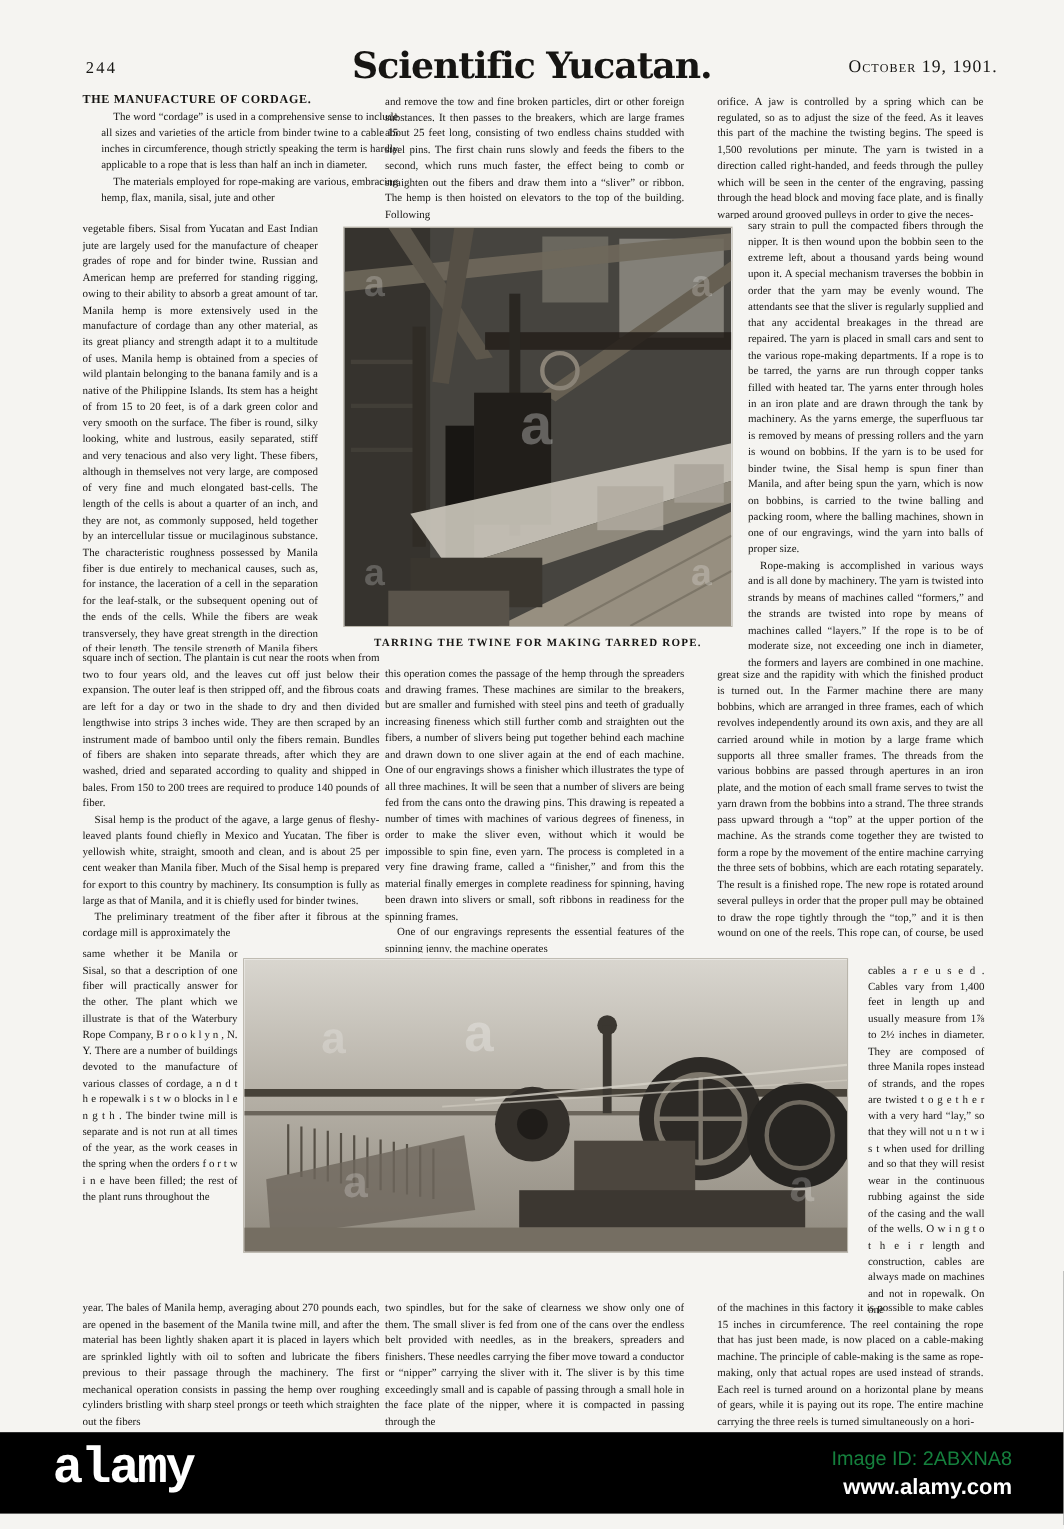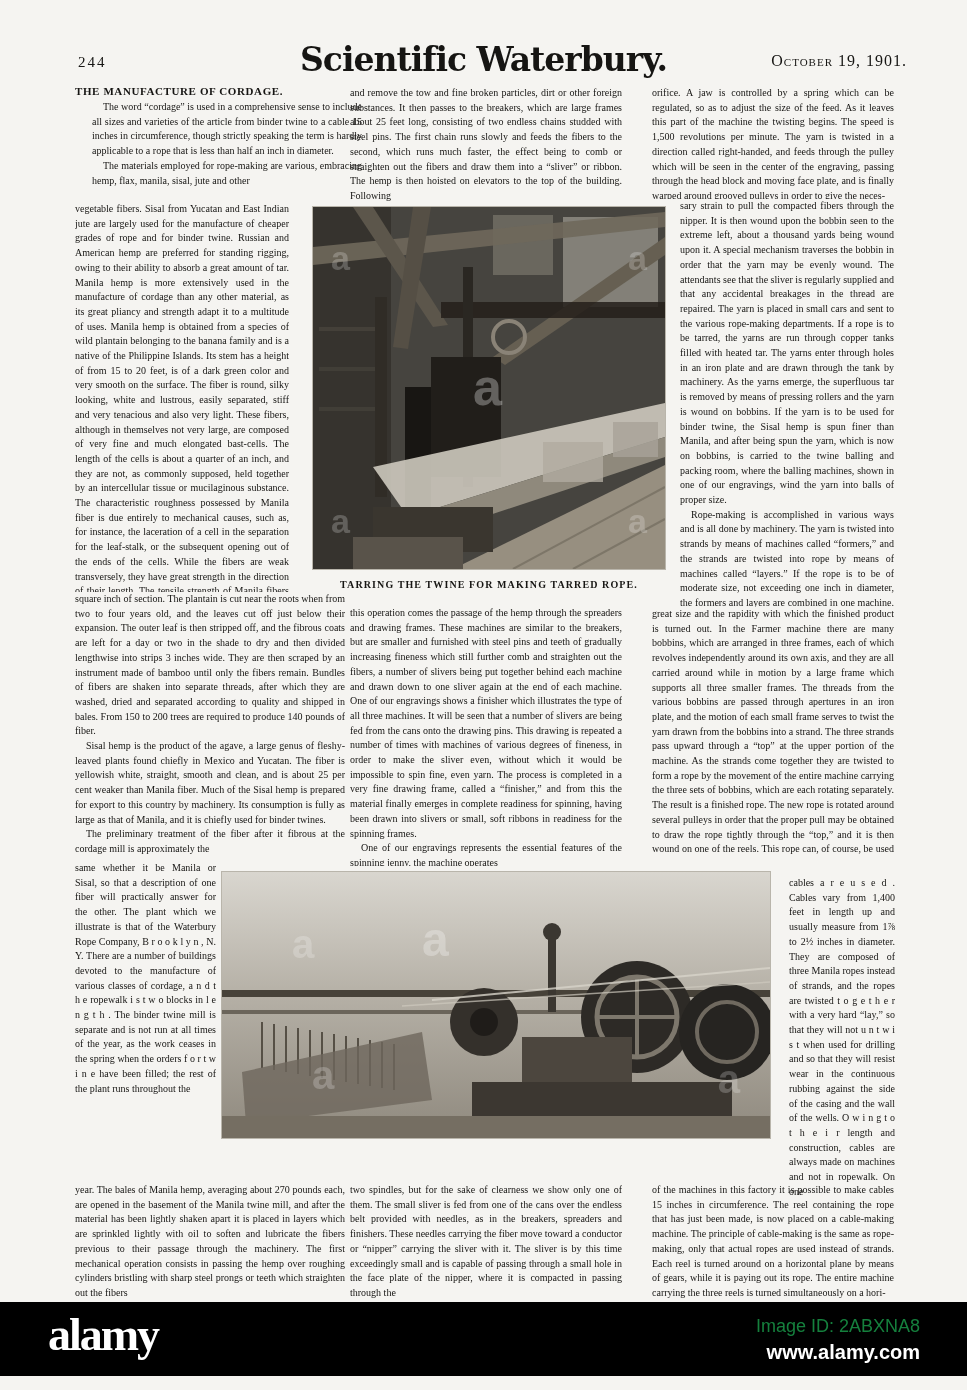--- a/index.html
+++ b/index.html
@@ -21,34 +21,34 @@
   .tb p.ind{text-indent:11px;}
   .colhead{position:absolute;text-align:left;font-weight:bold;font-size:11px;letter-spacing:0.6px;}
   .caption{position:absolute;text-align:center;font-weight:bold;font-size:10px;letter-spacing:1.1px;line-height:13.5px;}
   
   .photo{position:absolute;overflow:hidden;box-shadow:0 0 0 1px #b9b5ab;}
   .photo svg{display:block;}
   .ghost{position:absolute;color:#ffffff;opacity:0.22;font-family:"Liberation Sans",sans-serif;
     font-weight:bold;pointer-events:none;}
   
   .wmbar{position:absolute;left:0;top:1302px;width:967px;height:74px;background:#000;}
-  .wmlogo{position:absolute;left:48px;top:1310px;color:#fff;font-family:Liberation Serif, serif;
+  .wmlogo{position:absolute;left:48px;top:1310px;color:#fff;font-family:Liberation Mono, monospace;
     font-weight:bold;font-size:46px;letter-spacing:-2px;line-height:58px;}
   .wmid{position:absolute;right:47px;top:1316px;color:#15803d;font-family:"Liberation Sans",sans-serif;
     font-size:18px;text-align:right;}
   .wmurl{position:absolute;right:47px;top:1341px;color:#fff;font-family:"Liberation Sans",sans-serif;
     font-weight:bold;font-size:20px;text-align:center;}
 </style>
 </head>
 <body>
 
 <div id="page">
 
   <div class="pagenum" style="left:78px;top:54px;">244</div>
-  <div class="masthead" style="top:40px;">Scientific Waterbury.</div>
+  <div class="masthead" style="top:40px;">Scientific Yucatan.</div>
   <div class="issuedate" style="right:60px;top:52px;">October 19, 1901.</div>
 
   <div class="colhead" style="left:75px;top:85px;width:270px;">THE MANUFACTURE OF CORDAGE.</div>
   <div class="tb" style="left:92px;top:100px;width:270px;height:102px;">
     <p class="ind">The word “cordage” is used in a comprehensive sense to include all sizes and varieties of the article from binder twine to a cable 15 inches in circumference, though strictly speaking the term is hardly applicable to a rope that is less than half an inch in diameter.</p>
     <p class="ind">The materials employed for rope-making are various, embracing hemp, flax, manila, sisal, jute and other</p>
   </div>
   <div class="tb" style="left:75px;top:202px;width:214px;height:390px;">
     <p>vegetable fibers.  Sisal from Yucatan and East Indian jute are largely used for the manufacture of cheaper grades of rope and for binder twine.  Russian and American hemp are preferred for standing rigging, owing to their ability to absorb a great amount of tar.  Manila hemp is more extensively used in the manufacture of cordage than any other material, as its great pliancy and strength adapt it to a multitude of uses.  Manila hemp is obtained from a species of wild plantain belonging to the banana family and is a native of the Philippine Islands.  Its stem has a height of from 15 to 20 feet, is of a dark green color and very smooth on the surface. The fiber is round, silky looking, white and lustrous, easily separated, stiff and very tenacious and also very light.  These fibers, although in themselves not very large, are composed of very fine and much elongated bast-cells.  The length of the cells is about a quarter of an inch, and they are not, as commonly supposed, held together by an intercellular tissue or mucilaginous substance.  The characteristic roughness possessed by Manila fiber is due entirely to mechanical causes, such as, for instance, the laceration of a cell in the separation for the leaf-stalk, or the subsequent opening out of the ends of the cells.  While the fibers are weak transversely, they have great strength in the direction of their length.  The tensile strength of Manila fibers will average over 30,000 pounds per</p>
   </div>

